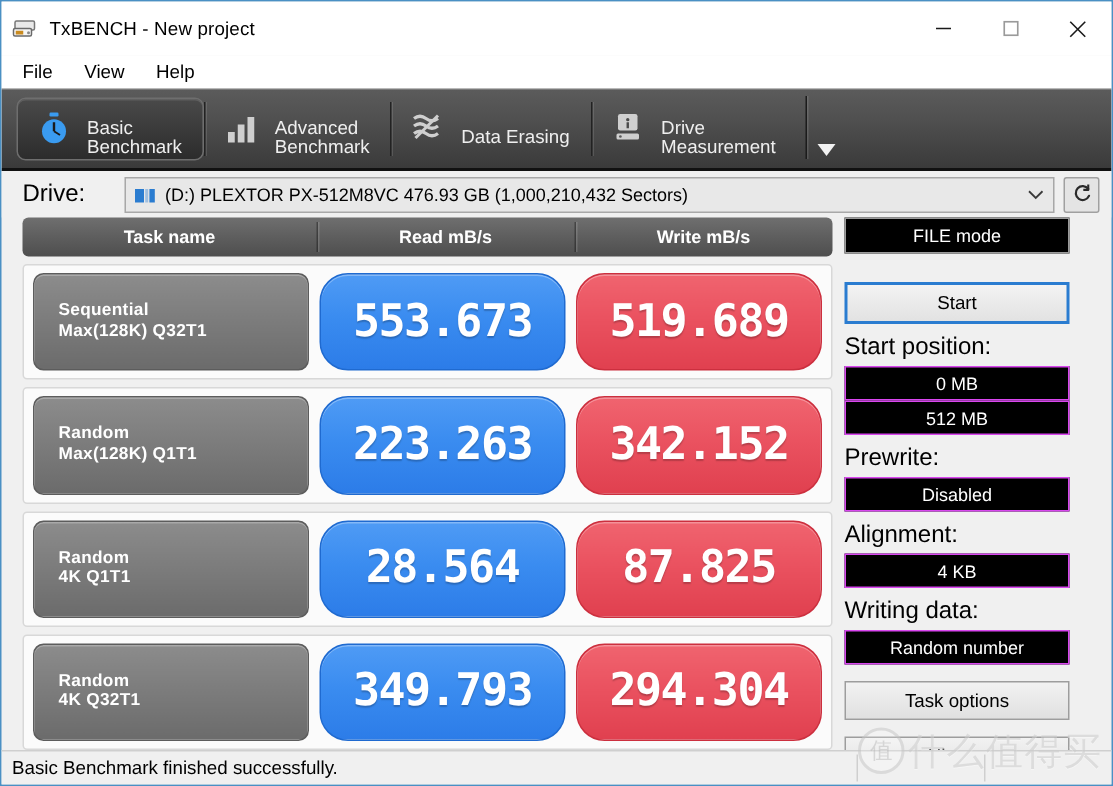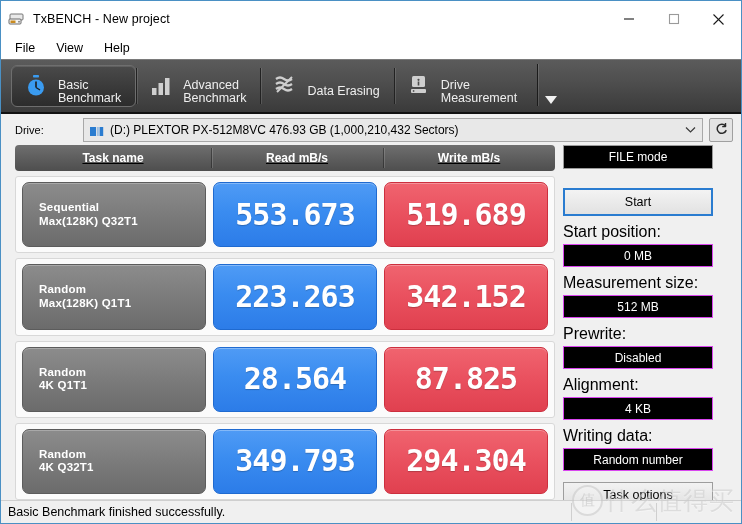--- a/index.html
+++ b/index.html
@@ -157,21 +157,21 @@
   
   #drive-row {
     height: 31px;
     flex: none;
     display: flex;
     align-items: center;
     padding: 0 8px 0 14px;
     background: #f0f0f0;
   }
   #drive-label {
-    font-size: 11px;
+    font-size: 16px;
     color: #000;
     width: 68px;
     flex: none;
   }
   #drive-select {
     flex: 1;
     height: 22px;
     background: #e8e8e8;
     border: 1px solid #a8a8a8;
     display: flex;
@@ -231,21 +231,20 @@
     flex-direction: column;
     min-height: 0;
   }
   #results-header {
     height: 26px;
     flex: none;
     display: flex;
     background: linear-gradient(to bottom, #6f6f6f 0%, #5e5e5e 50%, #4e4e4e 100%);
     border-radius: 4px;
     overflow: hidden;
-    text-decoration: underline;
   }
   .hdr-cell {
     display: flex;
     align-items: center;
     justify-content: center;
     color: #ffffff;
     font-size: 12px;
     font-weight: bold;
     position: relative;
   }
@@ -291,21 +290,21 @@
   .task-line {
     color: #ffffff;
     font-size: 11.5px;
     font-weight: bold;
     line-height: 13.5px;
     letter-spacing: 0.2px;
   }
   .value-cell {
     flex: 1;
     align-self: stretch;
-    border-radius: 7px;
+    border-radius: 19px;
     display: flex;
     align-items: center;
     justify-content: center;
     box-shadow: inset 0 1px 0 rgba(255,255,255,0.3);
     min-width: 0;
   }
   .value-read {
     background: linear-gradient(to bottom, #4f9bf5 0%, #3a8cf0 45%, #2c7ce8 100%);
     border: 1px solid #1f6ad0;
   }
@@ -644,21 +643,20 @@
 
     </div>
 
     <div id="side-panel">
       <div id="file-mode">FILE mode</div>
       <div id="start-btn">Start</div>
 
       <div class="field-label">Start position:</div>
       <div class="field-value">0 MB</div>
 
-      <div class="field-label">Measurement size:</div>
       <div class="field-value">512 MB</div>
 
       <div class="field-label">Prewrite:</div>
       <div class="field-value">Disabled</div>
 
       <div class="field-label">Alignment:</div>
       <div class="field-value">4 KB</div>
 
       <div class="field-label">Writing data:</div>
       <div class="field-value">Random number</div>

